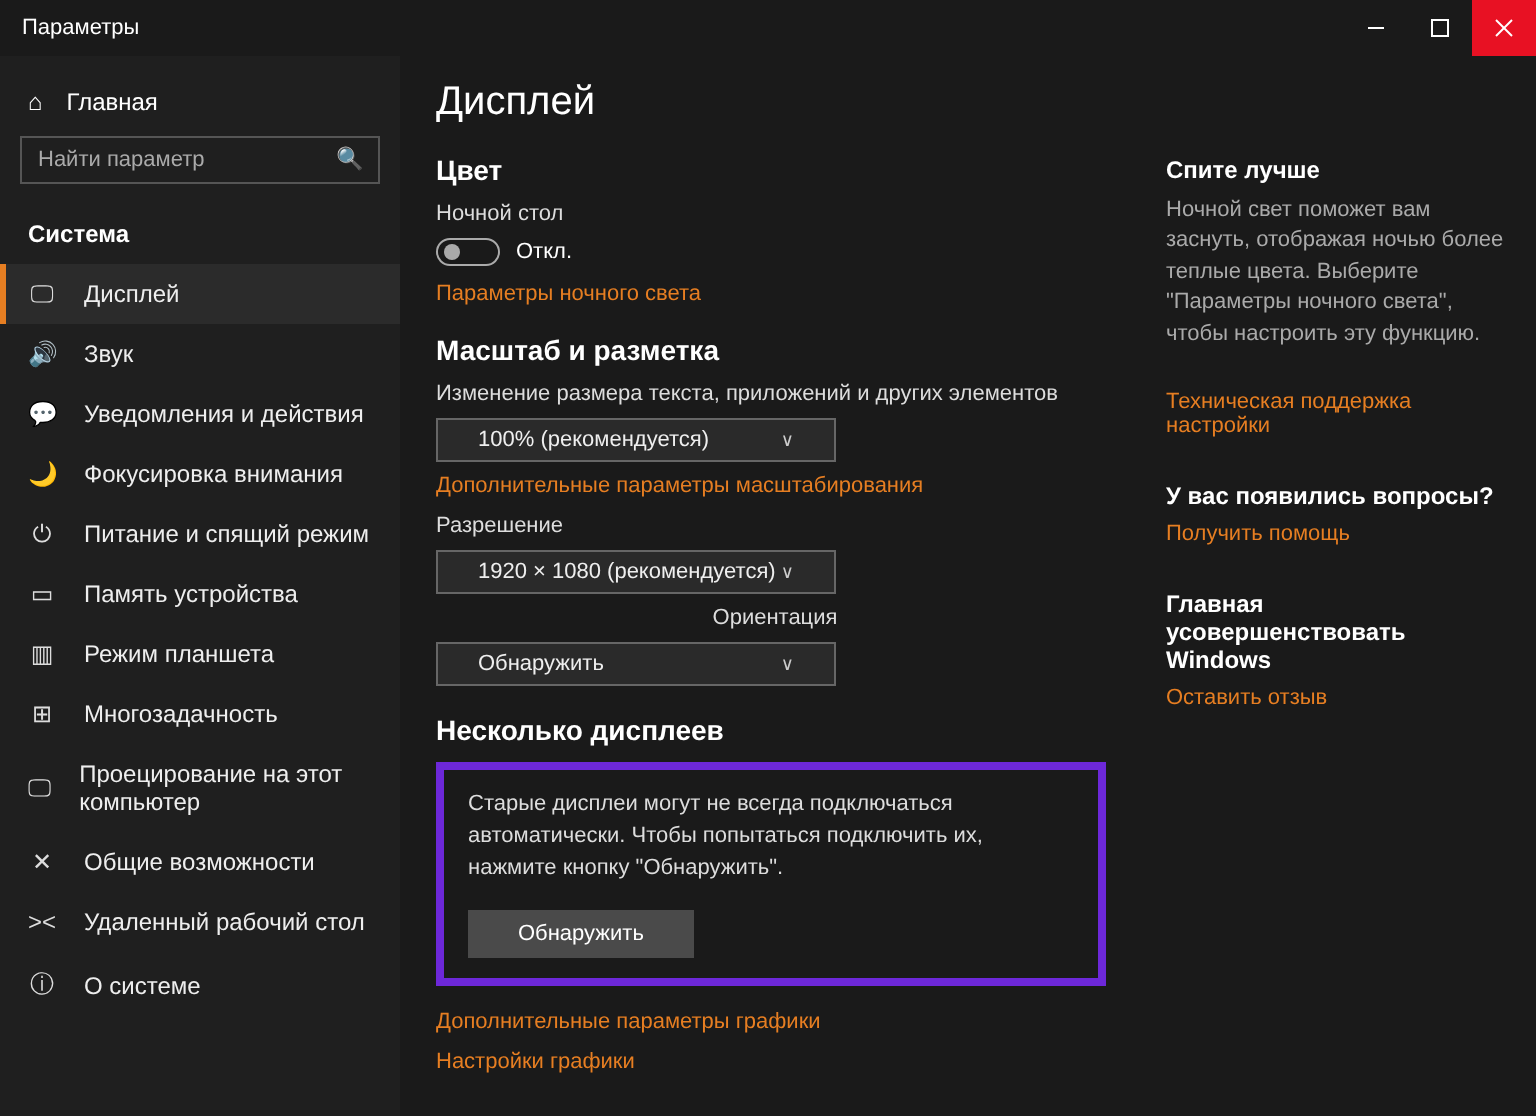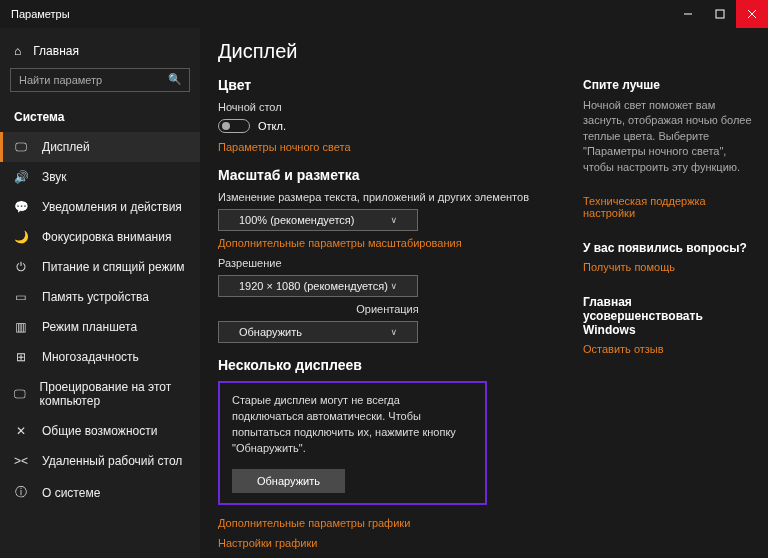--- a/index.html
+++ b/index.html
@@ -26,21 +26,21 @@
   .main h1 { font-size: 20px; font-weight: 400; margin-bottom: 14px; }
   .main h2 { font-size: 14px; font-weight: 600; margin: 14px 0 8px 0; }
   .main .label { font-size: 11px; color: #ddd; margin-bottom: 6px; }
   .toggle-row { display: flex; align-items: center; gap: 8px; margin-bottom: 8px; }
   .toggle { width: 32px; height: 14px; border: 1px solid #aaa; border-radius: 8px; position: relative; }
   .toggle .knob { width: 8px; height: 8px; background: #aaa; border-radius: 50%; position: absolute; top: 2px; left: 3px; }
   .link { color: #e67e22; font-size: 11px; display: block; margin: 4px 0 8px 0; cursor: pointer; }
   .ctrl-row { margin-bottom: 6px; }
   .select { width: 200px; border: 1px solid #666; padding: 4px 20px; font-size: 11px; color: #eee; display: flex; justify-content: space-between; align-items: center; cursor: pointer; background: #2a2a2a; }
   .select .chev { color: #ccc; font-size: 9px; }
-  .highlight-box { border: 2px solid #6d28d9; padding: 10px 12px; margin-top: 6px; width: 269px; }
+  .highlight-box { border: 4px solid #6d28d9; padding: 10px 12px; margin-top: 6px; width: 335px; }
   .highlight-box p { font-size: 11px; color: #ddd; line-height: 1.45; margin-bottom: 12px; }
   .btn { background: #4a4a4a; border: none; color: #fff; padding: 6px 25px; font-size: 11px; cursor: pointer; }
   .right { width: 195px; padding: 50px 14px 0 10px; font-size: 11px; }
   .right h3 { font-size: 12px; font-weight: 600; margin-bottom: 6px; color: #fff; }
   .right p { color: #aaa; line-height: 1.4; margin-bottom: 20px; }
   .right .link { margin-bottom: 22px; }
   .main::-webkit-scrollbar { width: 3px; }
   .main::-webkit-scrollbar-thumb { background: #555; }
 </style>
 </head>

